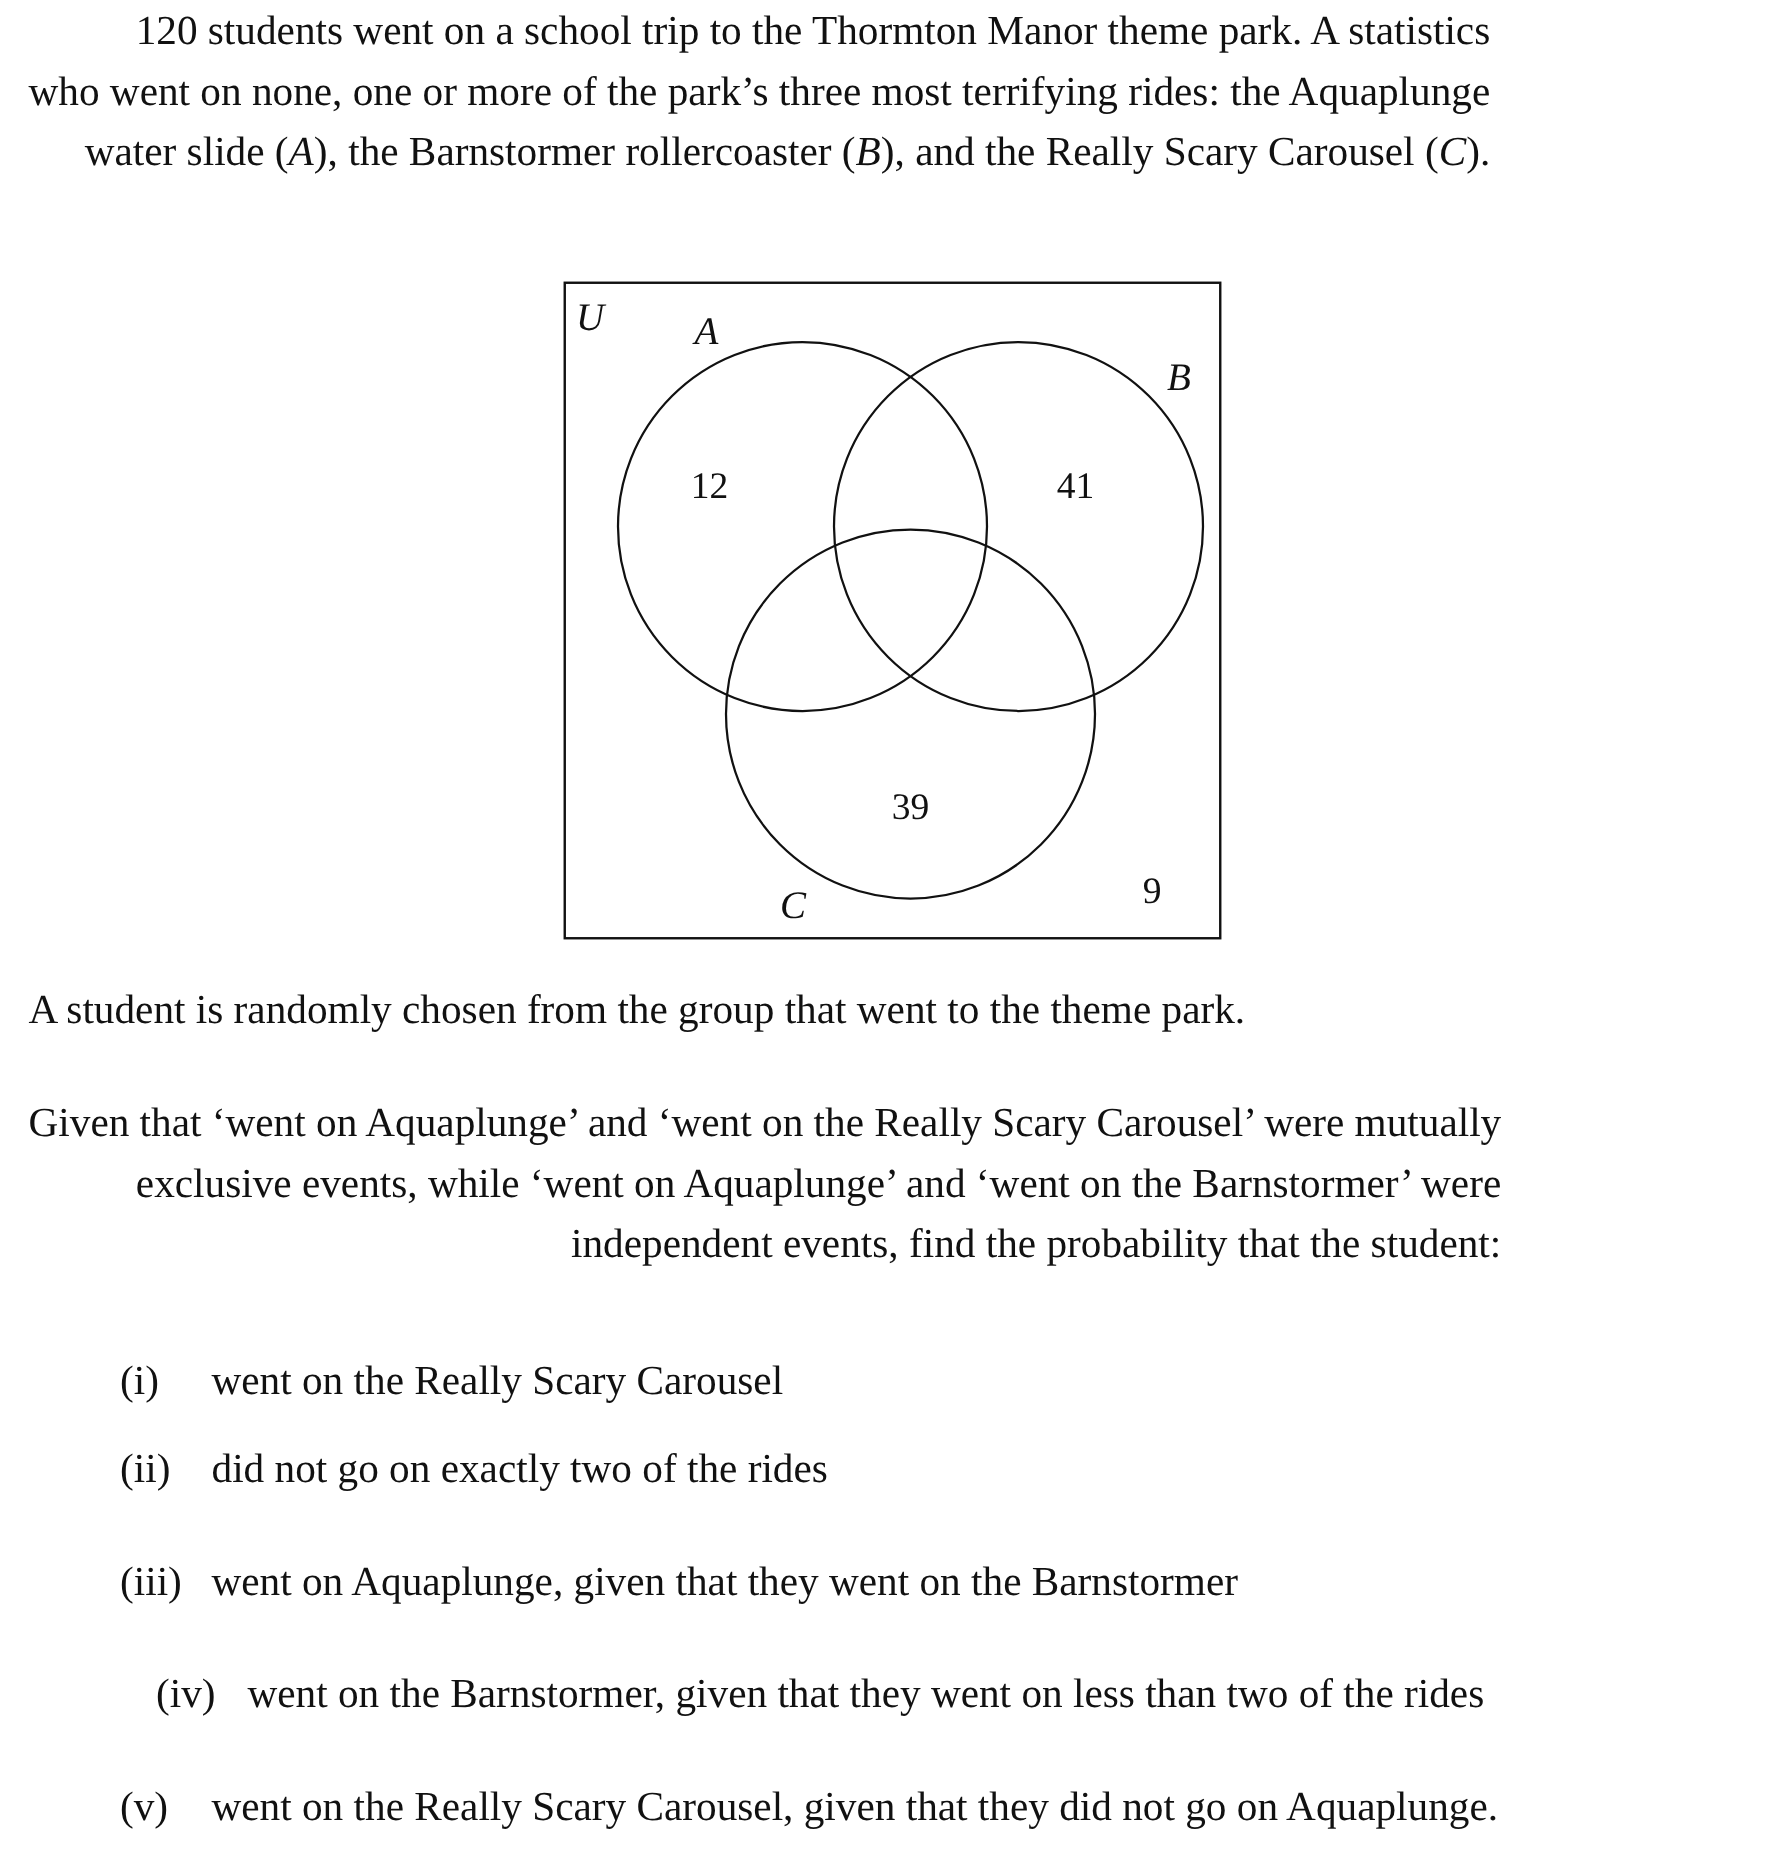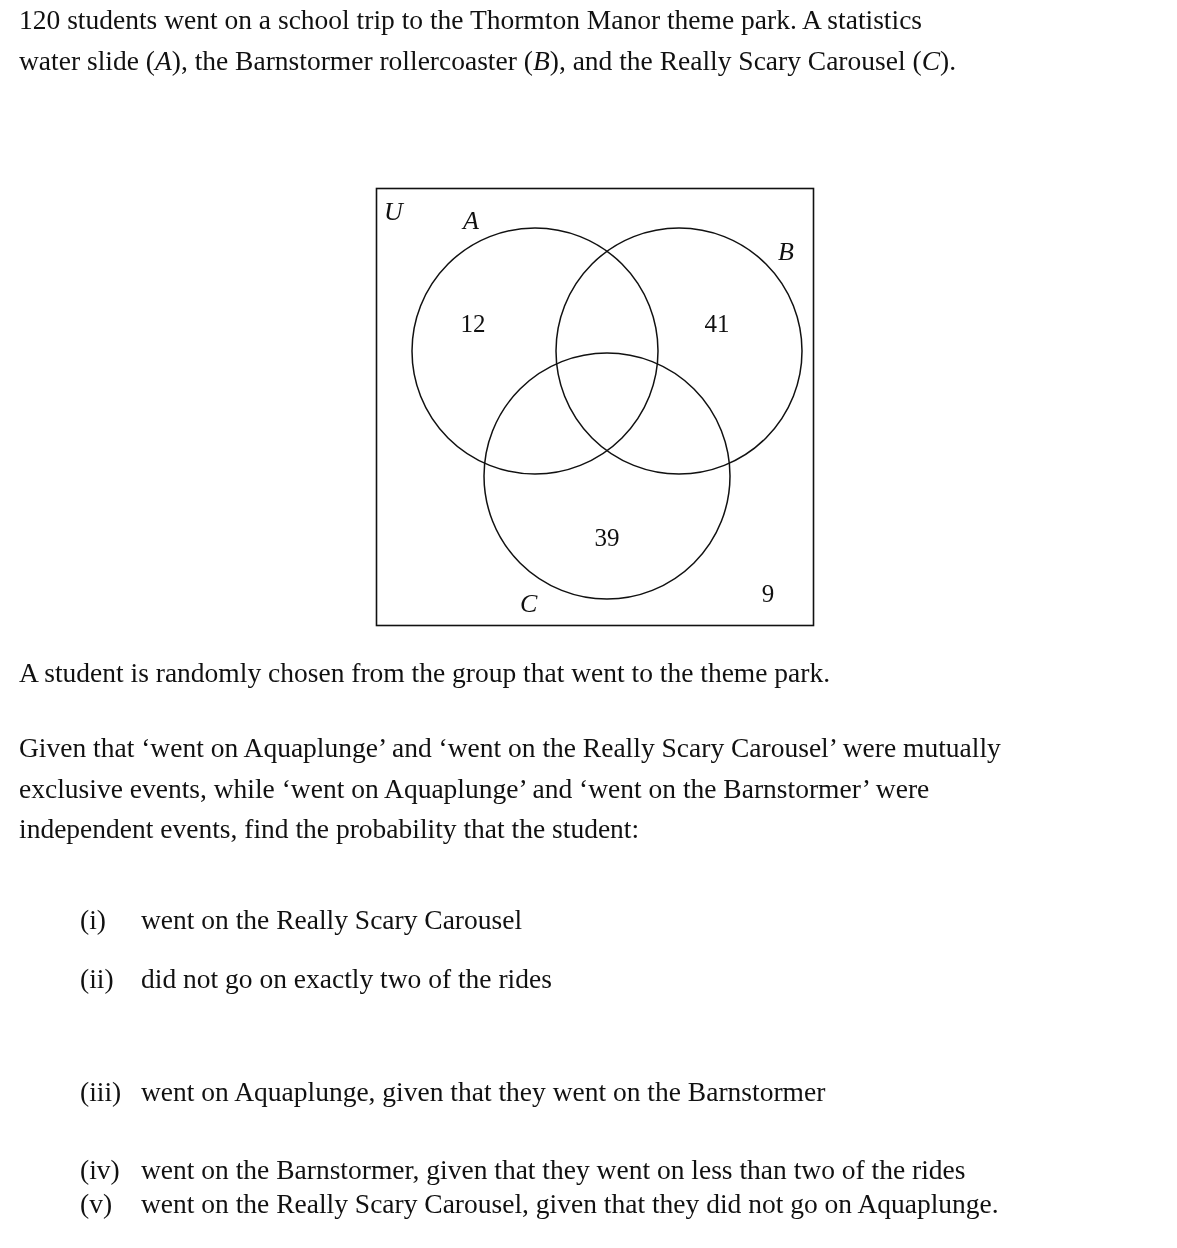--- a/index.html
+++ b/index.html
@@ -15,20 +15,21 @@
       font-family: "Liberation Serif", "DejaVu Serif", serif;
       color: #111111;
     }
     .para {
       position: absolute;
       left: 19px;
       font-size: 27.5px;
       line-height: 40.7px;
       margin: 0;
       white-space: nowrap;
+      text-align: right;
     }
     .para .line { display: block; }
     #intro { top: 0px; }
     #chosen { top: 653px; }
     #given { top: 728px; }
     .q {
       position: absolute;
       left: 80px;
       font-size: 27.5px;
       line-height: 40px;
@@ -47,20 +48,21 @@
     #venn text {
       font-family: "Liberation Serif", "DejaVu Serif", serif;
       fill: #111111;
     }
   </style>
 </head>
 <body>
 
 <div id="intro" class="para">
   <span class="line">120 students went on a school trip to the Thormton Manor theme park.  A statistics</span>
+  <span class="line">who went on none, one or more of the park’s three most terrifying rides: the Aquaplunge</span>
   <span class="line"><span>water slide (</span><span class="math">A</span><span>), the Barnstormer rollercoaster (</span><span class="math">B</span><span>), and the Really Scary Carousel (</span><span class="math">C</span><span>).</span></span>
 </div>
 
 <svg id="venn" xmlns="http://www.w3.org/2000/svg" width="1177" height="1248" viewBox="0 0 1177 1248">
   <rect x="376.5" y="188.5" width="437" height="437" fill="none" stroke="#111111" stroke-width="1.6"></rect>
   <circle cx="535" cy="351" r="123" fill="none" stroke="#111111" stroke-width="1.5"></circle>
   <circle cx="679" cy="351" r="123" fill="none" stroke="#111111" stroke-width="1.5"></circle>
   <circle cx="607" cy="476" r="123" fill="none" stroke="#111111" stroke-width="1.5"></circle>
 
   <text x="384" y="220" font-size="26" font-style="italic">U</text>
@@ -81,21 +83,21 @@
   <span class="line">exclusive events, while ‘went on Aquaplunge’ and ‘went on the Barnstormer’ were</span>
   <span class="line">independent events, find the probability that the student:</span>
 </div>
 
 <div class="q" style="top:884px;margin-top:16px;">
   <span class="num">(i)</span><span>went on the Really Scary Carousel</span>
 </div>
 <div class="q" style="top:959px;">
   <span class="num">(ii)</span><span>did not go on exactly two of the rides</span>
 </div>
-<div class="q" style="top:1034px;margin-top:38px;">
+<div class="q" style="top:1034px;">
   <span class="num">(iii)</span><span>went on Aquaplunge, given that they went on the Barnstormer</span>
 </div>
-<div class="q" style="top:1150px;">
+<div class="q" style="top:1109px;margin-left:24px;">
   <span class="num">(iv)</span><span>went on the Barnstormer, given that they went on less than two of the rides</span>
 </div>
 <div class="q" style="top:1184px;">
   <span class="num">(v)</span><span>went on the Really Scary Carousel, given that they did not go on Aquaplunge.</span>
 </div>
 
 </body></html>

